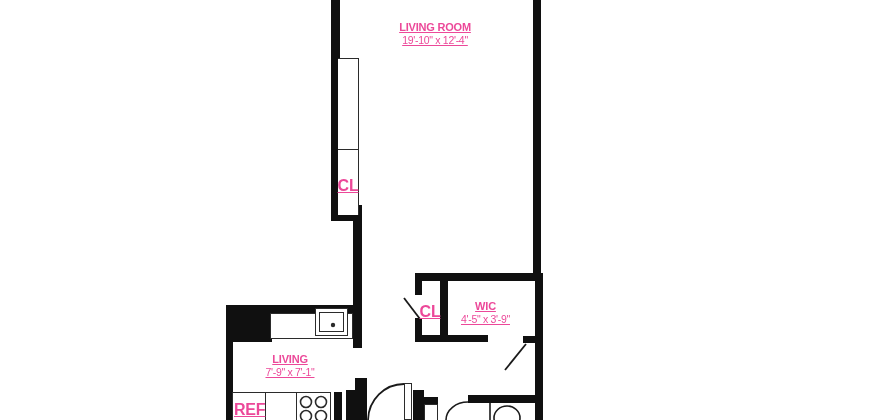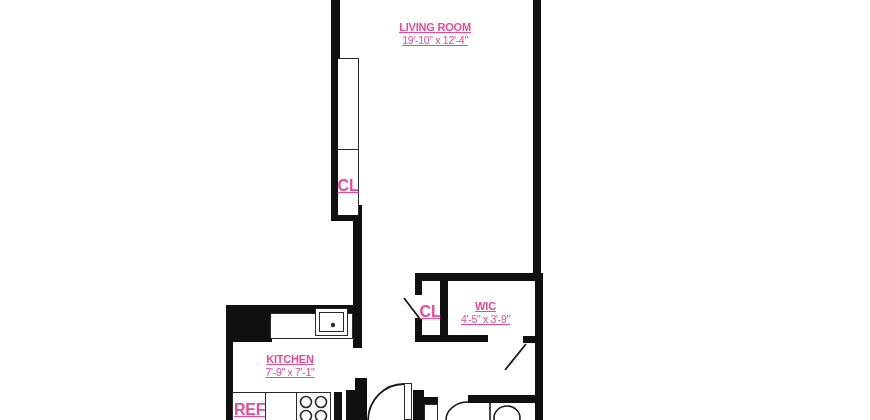--- a/index.html
+++ b/index.html
@@ -77,21 +77,21 @@
     <line x1="490" y1="403" x2="490" y2="420" stroke="#1a1a1a" stroke-width="1.6"></line>
     <ellipse cx="507" cy="418" rx="13" ry="12" stroke="#1a1a1a" stroke-width="1.6" fill="#fff"></ellipse>
   </svg>
 
   <div class="label" style="left:375px;top:21px;width:120px;">
     <div class="room-name">LIVING ROOM</div>
     <div class="room-dim">19'-10" x 12'-4"</div>
   </div>
 
   <div class="label" style="left:240px;top:353px;width:100px;">
-    <div class="room-name">KITCHEN</div>
+    <div class="room-name">LIVING</div>
     <div class="room-dim">7'-9" x 7'-1"</div>
   </div>
 
   <div class="label" style="left:438px;top:300px;width:95px;">
     <div class="room-name">WIC</div>
     <div class="room-dim">4'-5" x 3'-9"</div>
   </div>
 
   <div class="label small-name" style="left:336px;top:177px;width:24px;">CL</div>
 

